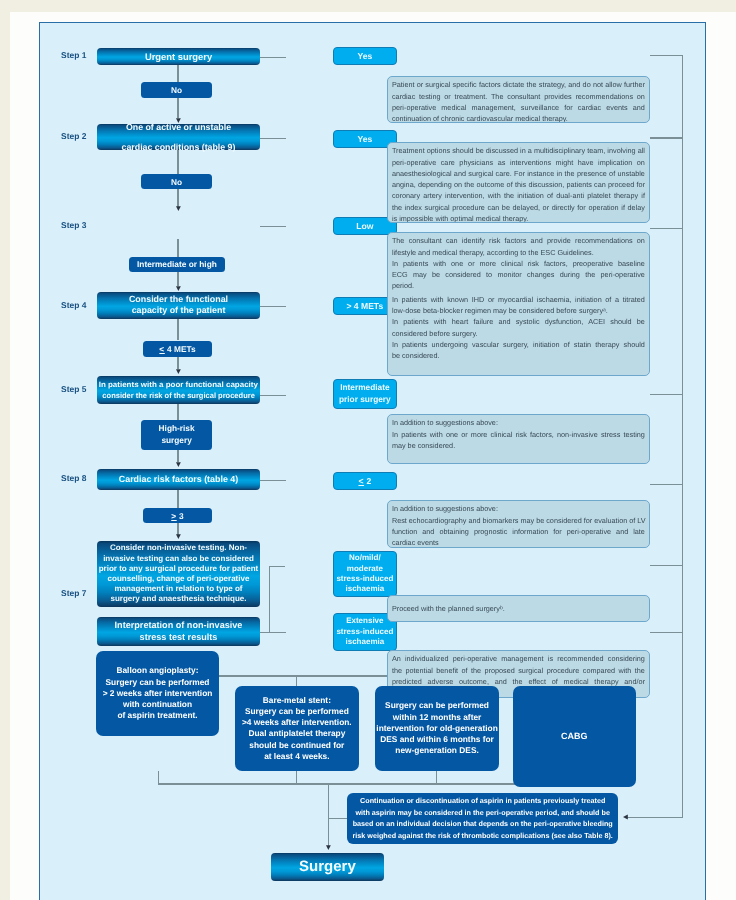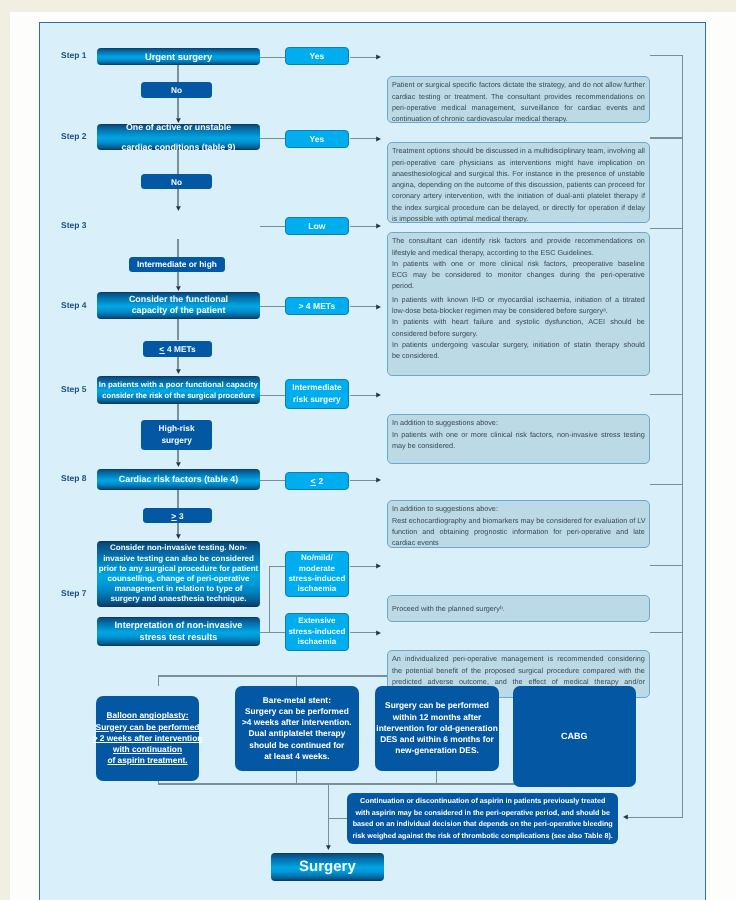--- a/index.html
+++ b/index.html
@@ -18,21 +18,21 @@
       #00a6e2 53%, #0098d6 66%, #0080bc 78%,
       #0a5a90 91%, #0c3a62 99%, #0a3256 100%);
     border-radius:4px;color:#f2fbff;font-weight:bold;display:flex;align-items:center;justify-content:center;text-align:center;
   }
   .nbox{
     background:#0458a3;
     border-radius:3.5px;color:#f4fcff;font-weight:bold;display:flex;align-items:center;justify-content:center;text-align:center;
   }
   .cbox{
     background:#00aeef;border:1.1px solid #0f7cb4;border-radius:4px;color:#eafaff;font-weight:bold;
-    display:flex;align-items:center;justify-content:center;text-align:center;line-height:10.4px;
+    display:flex;align-items:center;justify-content:center;text-align:center;line-height:10.4px;margin-left:48px;
   }
   .tbox{
     background:#bcdae6;
     border:1px solid #6ea7cc;border-radius:5px;color:#394a54;font-size:7.25px;line-height:11.3px;
     text-align:justify;padding:2.3px 4.4px 1px 3.9px;overflow:hidden;margin-top:44px;
   }
   .tbox p{margin:0;}
   .tbox p + p{margin-top:2px;}
   .tbox span{display:block;white-space:nowrap;}
   .tbox span.just{text-align:justify;text-align-last:justify;}
@@ -198,21 +198,21 @@
 <div class="abs nbox" style="left:102.5px;top:485.2px;width:68.9px;height:15.1px;font-size:8.3px;">
         <span class="uline">&gt;</span>
         <span> 3</span>
       </div>
 
 <div class="abs cbox" style="left:245.2px;top:24.3px;width:63.7px;height:17.8px;font-size:8.6px;">Yes</div>
 <div class="abs cbox" style="left:245.2px;top:106.5px;width:63.7px;height:17.8px;font-size:8.6px;">Yes</div>
 <div class="abs cbox" style="left:245.2px;top:194.0px;width:63.7px;height:17.8px;font-size:8.6px;">Low</div>
 <div class="abs cbox" style="left:245.2px;top:273.8px;width:63.7px;height:17.8px;font-size:8.6px;">&gt; 4 METs</div>
 <div class="abs cbox" style="left:245.2px;top:356.2px;width:63.7px;height:29.6px;font-size:8.3px;white-space:pre;line-height:11.5px;">Intermediate
-risk surgery</div>
+prior surgery</div>
 <div class="abs cbox" style="left:245.2px;top:449.0px;width:63.7px;height:17.7px;font-size:8.6px;">
         <span class="uline">&lt;</span>
         <span> 2</span>
       </div>
 <div class="abs cbox" style="left:245.2px;top:528.4px;width:63.7px;height:46.0px;font-size:8.0px;white-space:pre;">No/mild/
 moderate
 stress-induced
 ischaemia</div>
 <div class="abs cbox" style="left:245.2px;top:590.0px;width:63.7px;height:37.6px;font-size:8.0px;white-space:pre;">Extensive
 stress-induced
@@ -226,21 +226,21 @@
             <span class="just">peri-operative medical management, surveillance for cardiac events and</span>
             <span class="last">continuation of chronic cardiovascular medical therapy.</span>
           </p>
         </div>
 </div>
 <div class="abs tbox" style="left:346.7px;top:74.6px;width:263.3px;height:81.2px;">
   <div>
           <p>
             <span class="just">Treatment options should be discussed in a multidisciplinary team, involving all</span>
             <span class="just">peri-operative care physicians as interventions might have implication on</span>
-            <span class="just">anaesthesiological and surgical this. For instance in the presence of unstable</span>
+            <span class="just">anaesthesiological and surgical care. For instance in the presence of unstable</span>
             <span class="just">angina, depending on the outcome of this discussion, patients can proceed for</span>
             <span class="just">coronary artery intervention, with the initiation of dual-anti platelet therapy if</span>
             <span class="just">the index surgical procedure can be delayed, or directly for operation if delay</span>
             <span class="last">is impossible with optimal medical therapy.</span>
           </p>
         </div>
 </div>
 <div class="abs tbox" style="left:346.7px;top:164.8px;width:263.3px;height:143.8px;">
   <div>
           <p>
@@ -290,21 +290,21 @@
   <div>
           <p>
             <span class="just">An individualized peri-operative management is recommended considering</span>
             <span class="just">the potential benefit of the proposed surgical procedure compared with the</span>
             <span class="just">predicted adverse outcome, and the effect of medical therapy and/or</span>
             <span class="last">coronary revascularization.</span>
           </p>
         </div>
 </div>
 
-<div class="abs sbox" style="left:56.2px;top:673px;width:103px;height:84.8px;font-size:8.35px;line-height:11.2px;white-space:pre;text-decoration:underline;">Balloon angioplasty:
+<div class="abs sbox" style="left:56.2px;top:628px;width:123.0px;height:84.8px;font-size:8.35px;line-height:11.2px;white-space:pre;">Balloon angioplasty:
 Surgery can be performed
 &gt; 2 weeks after intervention
 with continuation
 of aspirin treatment.</div>
 <div class="abs sbox" style="left:195.0px;top:662.7px;width:123.7px;height:84.8px;font-size:8.35px;line-height:11.2px;white-space:pre;">Bare-metal stent:
 Surgery can be performed
 &gt;4 weeks after intervention.
 Dual antiplatelet therapy
 should be continued for
 at least 4 weeks.</div>

